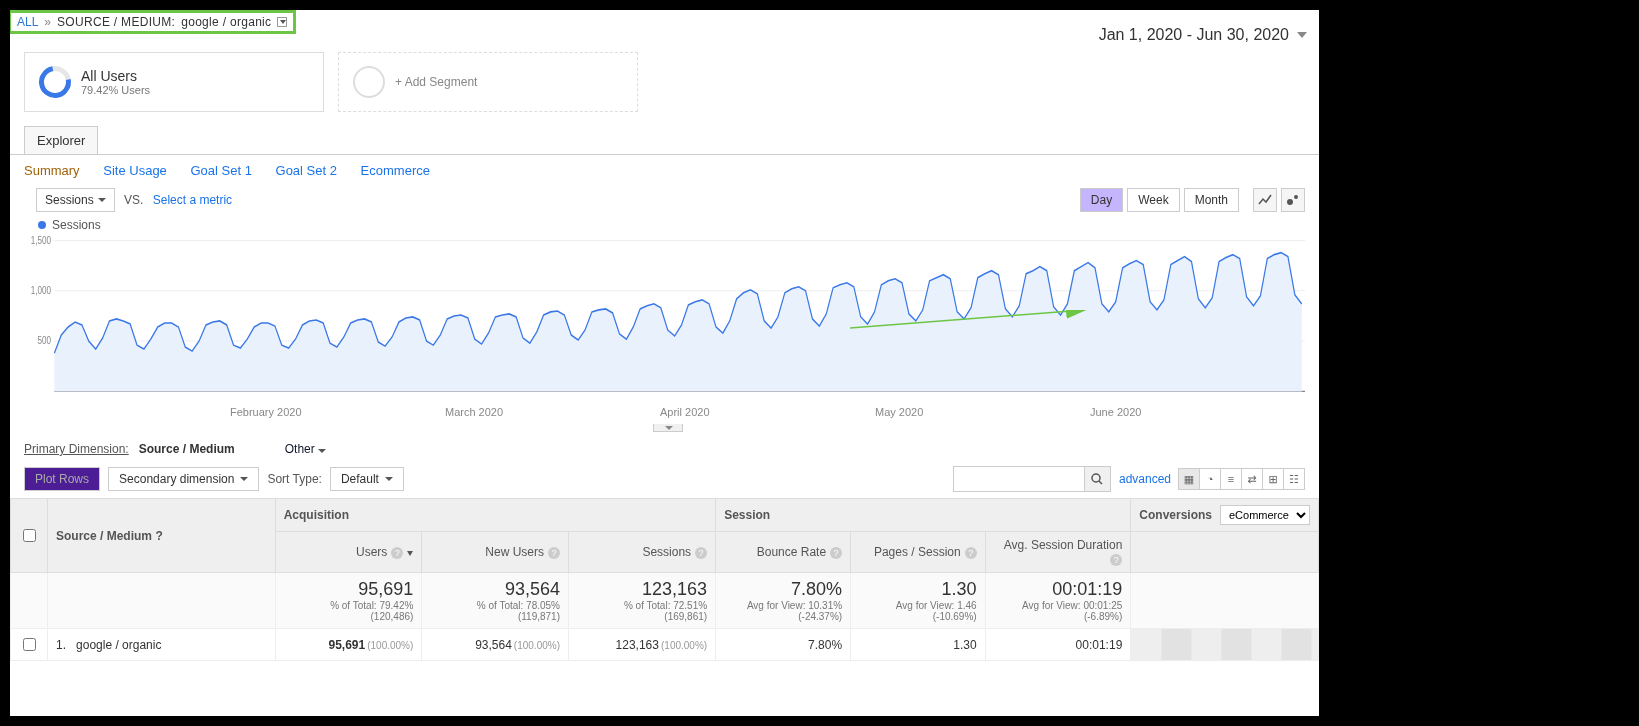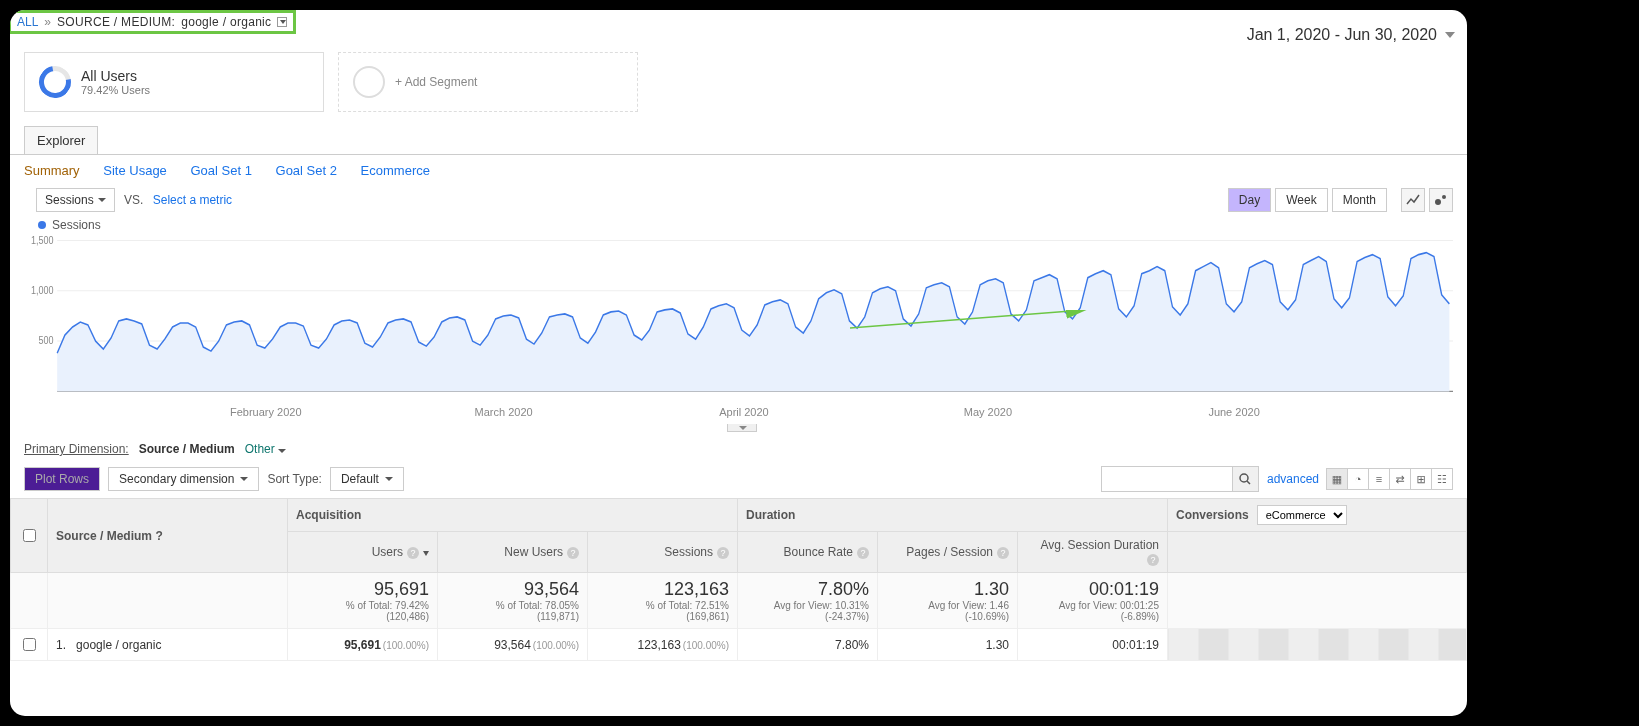--- a/index.html
+++ b/index.html
@@ -6,25 +6,24 @@
   body {
     margin: 0;
     background: #000;
     font-family: Arial, Helvetica, sans-serif;
     font-size: 12px;
     color: #333;
   }
   .frame {
     background: #fff;
     margin: 10px;
-    width: 1457px;
+    width: 1309px;
     height: 706px;
     position: relative;
     overflow: hidden;
-    border-radius: 15px;
   }
   
   .top-row {
     display: flex;
     justify-content: space-between;
     align-items: flex-start;
     padding: 0 12px 0 0;
   }
   .breadcrumb-box {
     border: 3px solid #6cc644;
@@ -167,21 +166,21 @@
   }
   .drag-handle::after {
     content: ""; position: absolute; left: 11px; top: 2px;
     border-left: 4px solid transparent; border-right: 4px solid transparent;
     border-top: 4px solid #888;
   }
   
   .dim-row { padding: 0 14px 6px 14px; display:flex; align-items:center; gap: 10px; }
   .dim-row .label { color: #555; text-decoration: underline; }
   .dim-row .bold { font-weight: bold; }
-  .dim-row .link { color: #0f766e; cursor: pointer; }
+  .dim-row .link { color: #0f172a; cursor: pointer; margin-left: 40px; }
   .toolbar2 {
     display: flex; justify-content: space-between; align-items: center;
     padding: 4px 14px 6px 14px;
   }
   .left-tools { display: flex; align-items: center; gap: 8px; }
   .btn {
     border: 1px solid #ccc; padding: 4px 10px; background: #fff; font-size: 12px;
     display: inline-flex; align-items: center; gap: 6px; cursor: pointer; color:#333;
   }
   .btn.disabled { color: #aaa; background: #4c1d95; cursor: default; }
@@ -405,21 +404,21 @@
       <col>
     </colgroup>
     <thead>
       <tr class="grp">
         <th rowspan="2"><input type="checkbox" style=""></th>
         <th rowspan="2">
           <span>Source / Medium</span>
           <span class="qm">?</span>
         </th>
         <th colspan="3">Acquisition</th>
-        <th colspan="3">Duration</th>
+        <th colspan="3">Session</th>
         <th>
           <div class="conv-box">
             <span>Conversions</span>
             <select>
               <option>eCommerce</option>
             </select>
           </div>
         </th>
       </tr>
       <tr class="cols">

